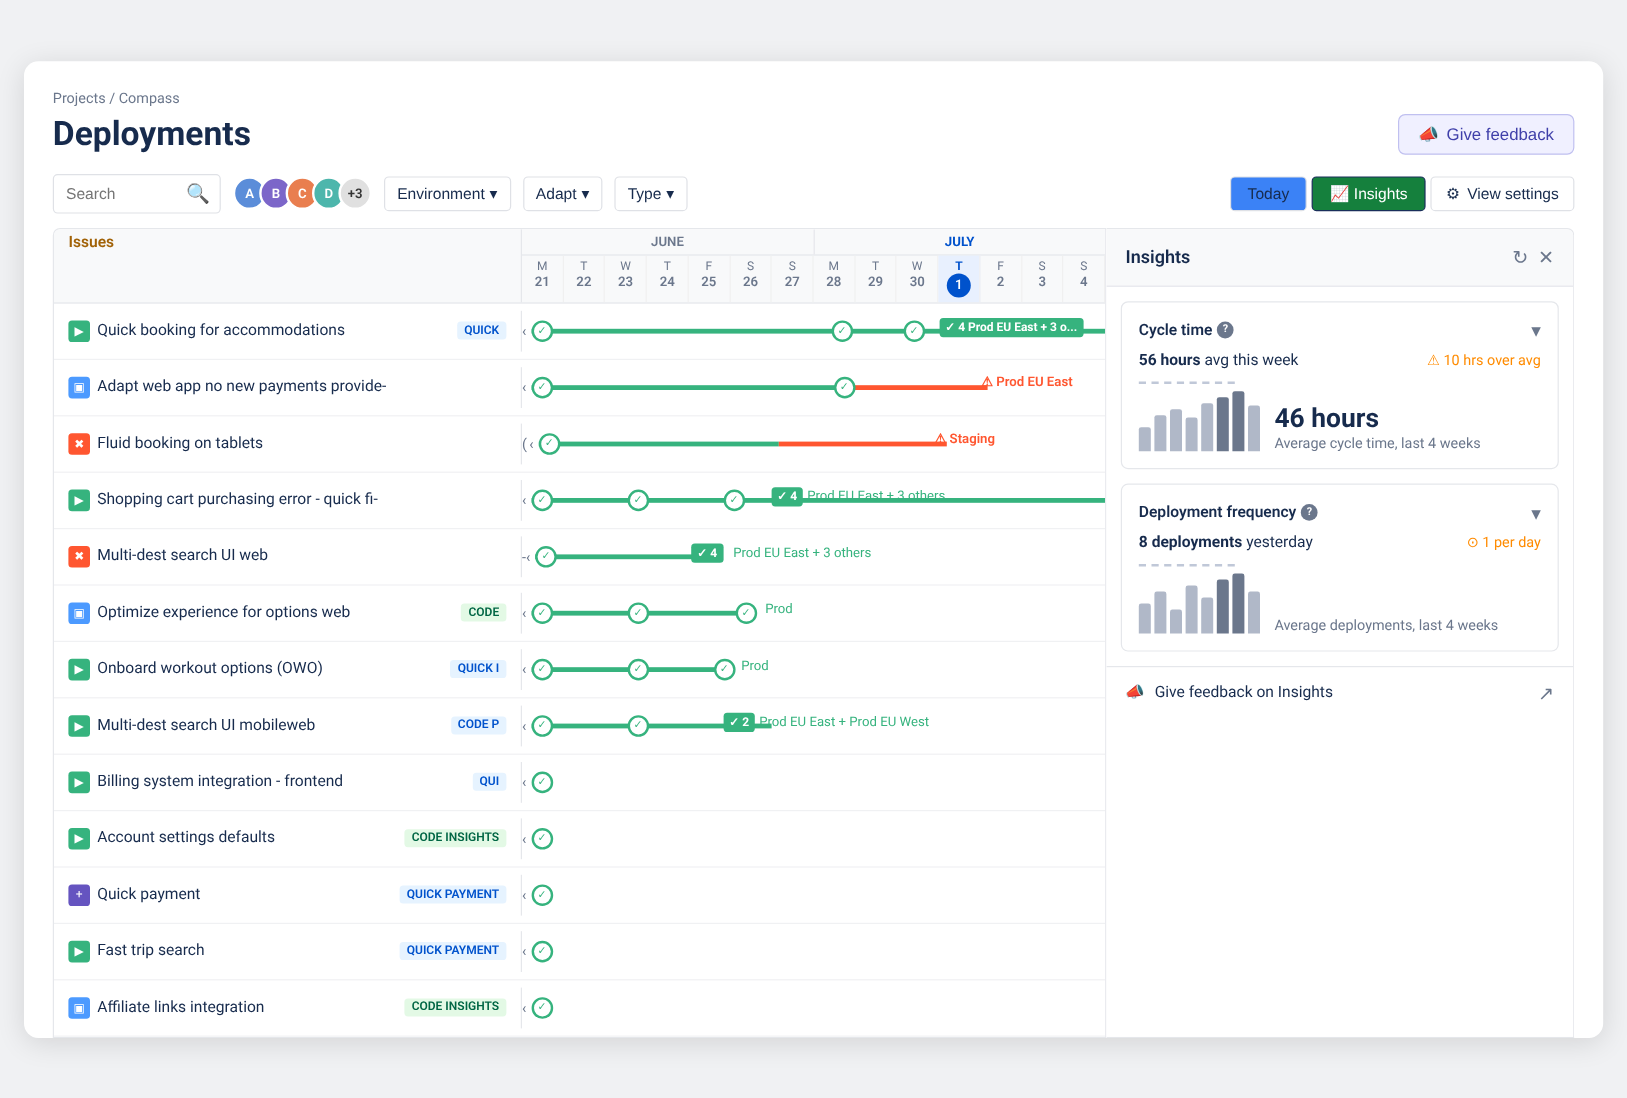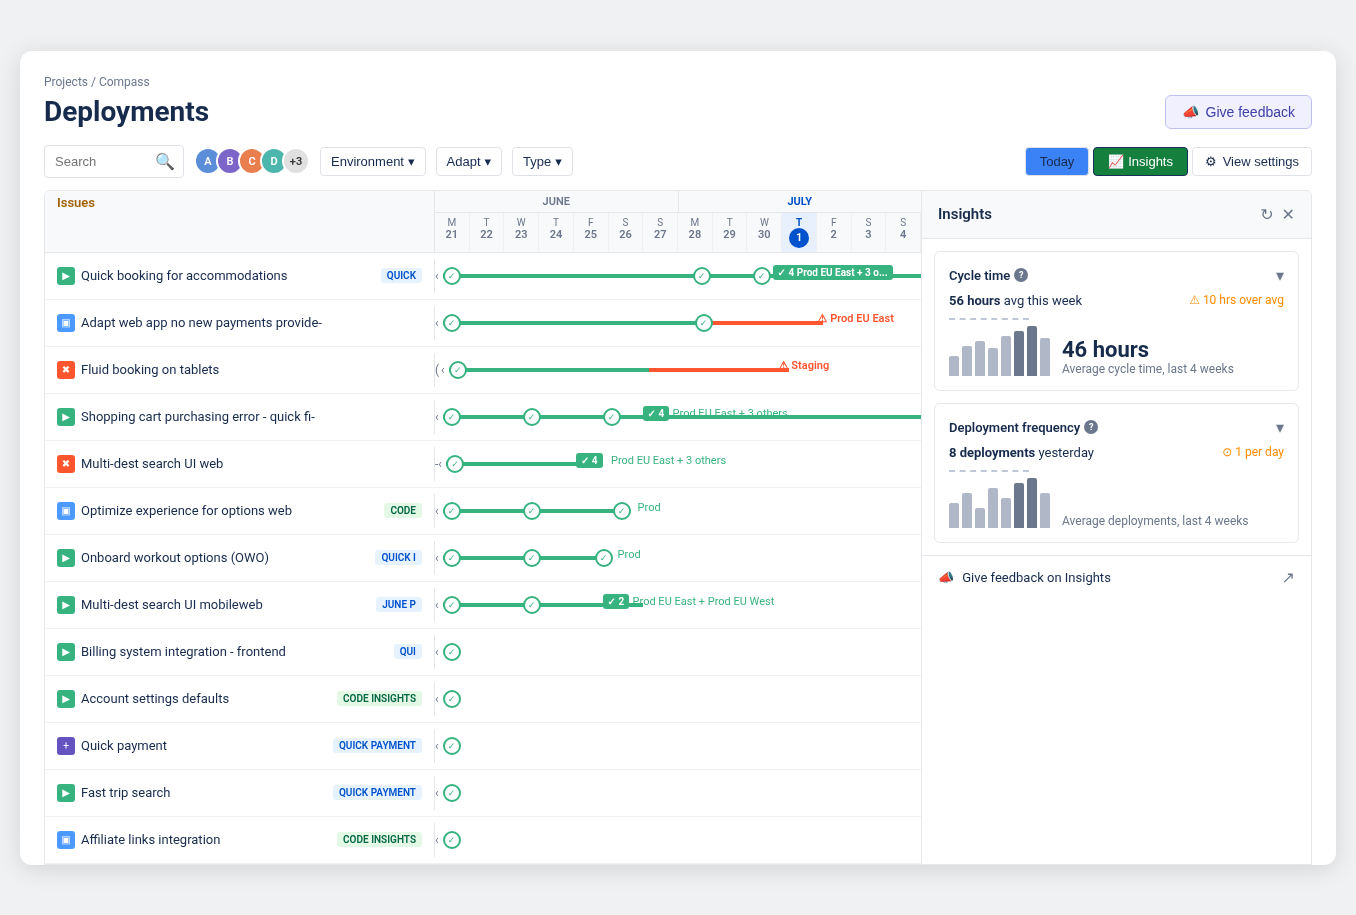--- a/index.html
+++ b/index.html
@@ -559,21 +559,21 @@
             <span class="tag tag-quick">QUICK</span>
           </div>
           <div class="bar-cell">
             <span class="chevron-left">‹</span>
             <div style="position:relative;flex:1;height:24px;display:flex;align-items:center;">
 
               <div style="position:absolute;left:0;right:0;height:4px;background:#36b37e;top:10px;"></div>
               <div style="position:absolute;left:0;top:3px;width:18px;height:18px;border-radius:50%;border:2px solid #36b37e;background:#fff;display:flex;align-items:center;justify-content:center;font-size:9px;color:#36b37e;">✓</div>
               <div style="position:absolute;left:250px;top:3px;width:18px;height:18px;border-radius:50%;border:2px solid #36b37e;background:#fff;display:flex;align-items:center;justify-content:center;font-size:9px;color:#36b37e;">✓</div>
               <div style="position:absolute;left:310px;top:3px;width:18px;height:18px;border-radius:50%;border:2px solid #36b37e;background:#fff;display:flex;align-items:center;justify-content:center;font-size:9px;color:#36b37e;">✓</div>
-              <div style="position:absolute;left:330px;top:1px;font-size:10px;font-weight:700;background:#36b37e;color:#fff;padding:2px 5px;border-radius:3px;white-space:nowrap;">✓ 4 Prod EU East + 3 o...</div>
+              <div style="position:absolute;left:340px;top:1px;font-size:10px;font-weight:700;background:#36b37e;color:#fff;padding:2px 5px;border-radius:3px;white-space:nowrap;">✓ 4 Prod EU East + 3 o...</div>
             </div>
           </div>
         </div>
 
         <div class="gantt-row">
           <div class="issue-cell">
             <div class="issue-icon icon-task">▣</div>
             <span class="issue-name">Adapt web app no new payments provide-</span>
           </div>
           <div class="bar-cell">
@@ -673,21 +673,21 @@
               <div style="position:absolute;left:152px;top:3px;width:18px;height:18px;border-radius:50%;border:2px solid #36b37e;background:#fff;display:flex;align-items:center;justify-content:center;font-size:9px;color:#36b37e;">✓</div>
               <div style="position:absolute;left:175px;top:2px;font-size:11px;color:#36b37e;white-space:nowrap;">Prod</div>
             </div>
           </div>
         </div>
 
         <div class="gantt-row">
           <div class="issue-cell">
             <div class="issue-icon icon-story">▶</div>
             <span class="issue-name">Multi-dest search UI mobileweb</span>
-            <span class="tag tag-quick">JUNE P</span>
+            <span class="tag tag-quick">CODE P</span>
           </div>
           <div class="bar-cell">
             <span class="chevron-left">‹</span>
             <div style="position:relative;flex:1;height:24px;display:flex;align-items:center;">
               <div style="position:absolute;left:0;width:200px;height:4px;background:#36b37e;top:10px;"></div>
               <div style="position:absolute;left:0;top:3px;width:18px;height:18px;border-radius:50%;border:2px solid #36b37e;background:#fff;display:flex;align-items:center;justify-content:center;font-size:9px;color:#36b37e;">✓</div>
               <div style="position:absolute;left:80px;top:3px;width:18px;height:18px;border-radius:50%;border:2px solid #36b37e;background:#fff;display:flex;align-items:center;justify-content:center;font-size:9px;color:#36b37e;">✓</div>
               <div style="position:absolute;left:160px;top:1px;font-size:10px;font-weight:700;background:#36b37e;color:#fff;padding:2px 5px;border-radius:3px;">✓ 2</div>
               <div style="position:absolute;left:190px;top:2px;font-size:11px;color:#36b37e;white-space:nowrap;">Prod EU East + Prod EU West</div>
             </div>

